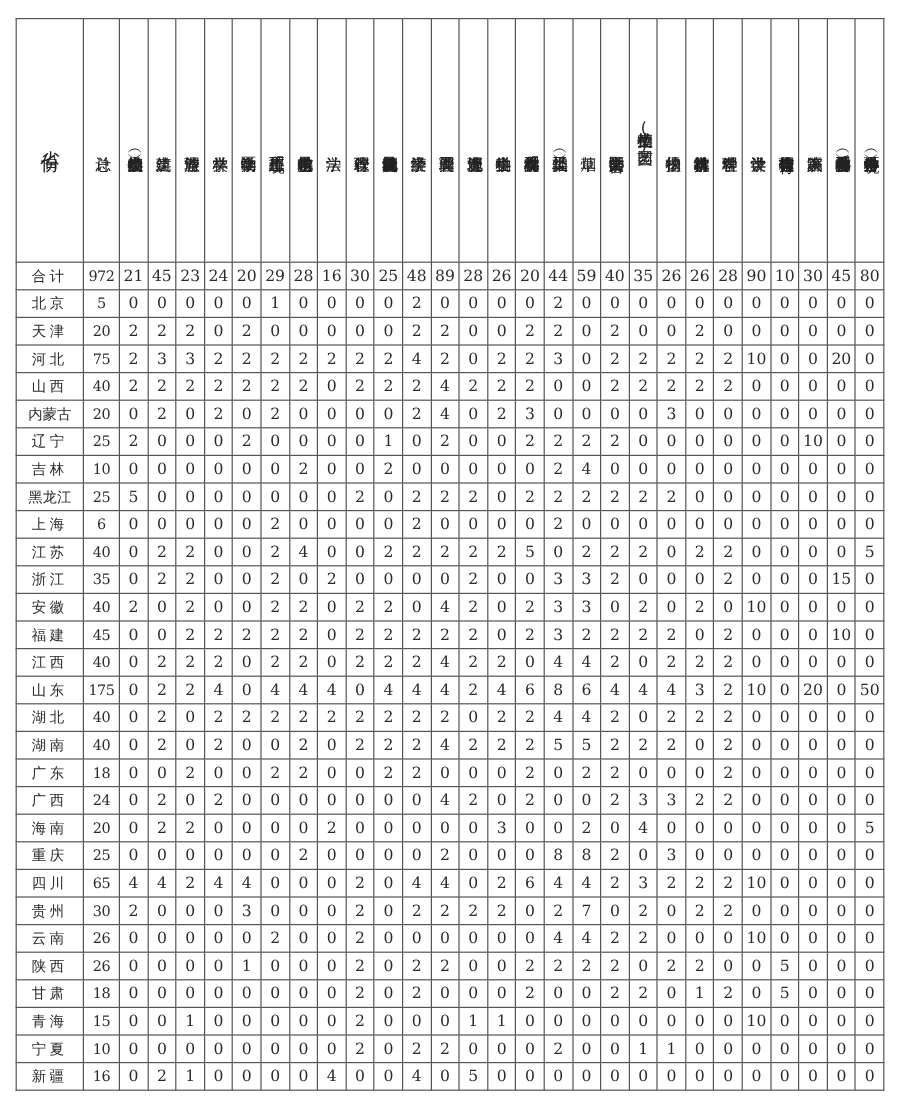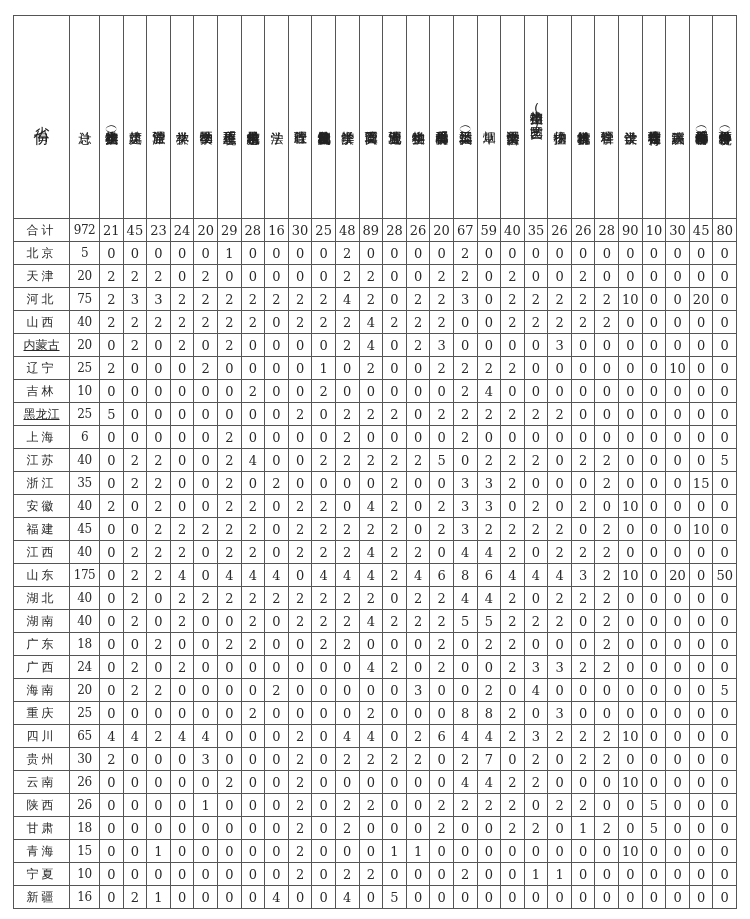--- a/index.html
+++ b/index.html
@@ -8,21 +8,21 @@
   #tbl { position: absolute; left: 13px; top: 15px; border-collapse: collapse;
          table-layout: fixed; border: 1.5px solid #333; }
   #tbl th, #tbl td { border: 1px solid #555; padding: 0; text-align: center; vertical-align: middle; }
   #tbl thead th { height: 202px; font-weight: normal; font-size: 13px; line-height: 14px;
                   font-family: "DejaVu Sans", "Liberation Sans", sans-serif; color: #222; }
   .vtext { writing-mode: vertical-rl; text-orientation: upright; display: inline-block;
            letter-spacing: 0; margin: 0 auto; }
   .prov-head { font-size: 16px; line-height: 22px; letter-spacing: 4px; }
   #tbl tbody td { height: 22px; font-size: 13px; }
   #tbl tbody td.prov { font-size: 12px; letter-spacing: 3px; white-space: nowrap; }
-  #tbl tbody td.prov.long { letter-spacing: 0; text-decoration: underline; }
+  #tbl tbody td.prov.long { letter-spacing: 0; }
   #tbl tbody td.total { font-size: 12px; letter-spacing: -0.5px; }
 </style>
 </head>
 <body>
 
 <table id="tbl">
   <colgroup id="cols">
       <col style="width: 56px;">
       <col style="width: 30px;">
       <col style="width: 23.6px;">
@@ -100,21 +100,21 @@
         <td>29</td>
         <td>28</td>
         <td>16</td>
         <td>30</td>
         <td>25</td>
         <td>48</td>
         <td>89</td>
         <td>28</td>
         <td>26</td>
         <td>20</td>
-        <td>67</td>
+        <td>44</td>
         <td>59</td>
         <td>40</td>
         <td>35</td>
         <td>26</td>
         <td>26</td>
         <td>28</td>
         <td>90</td>
         <td>10</td>
         <td>30</td>
         <td>45</td>

